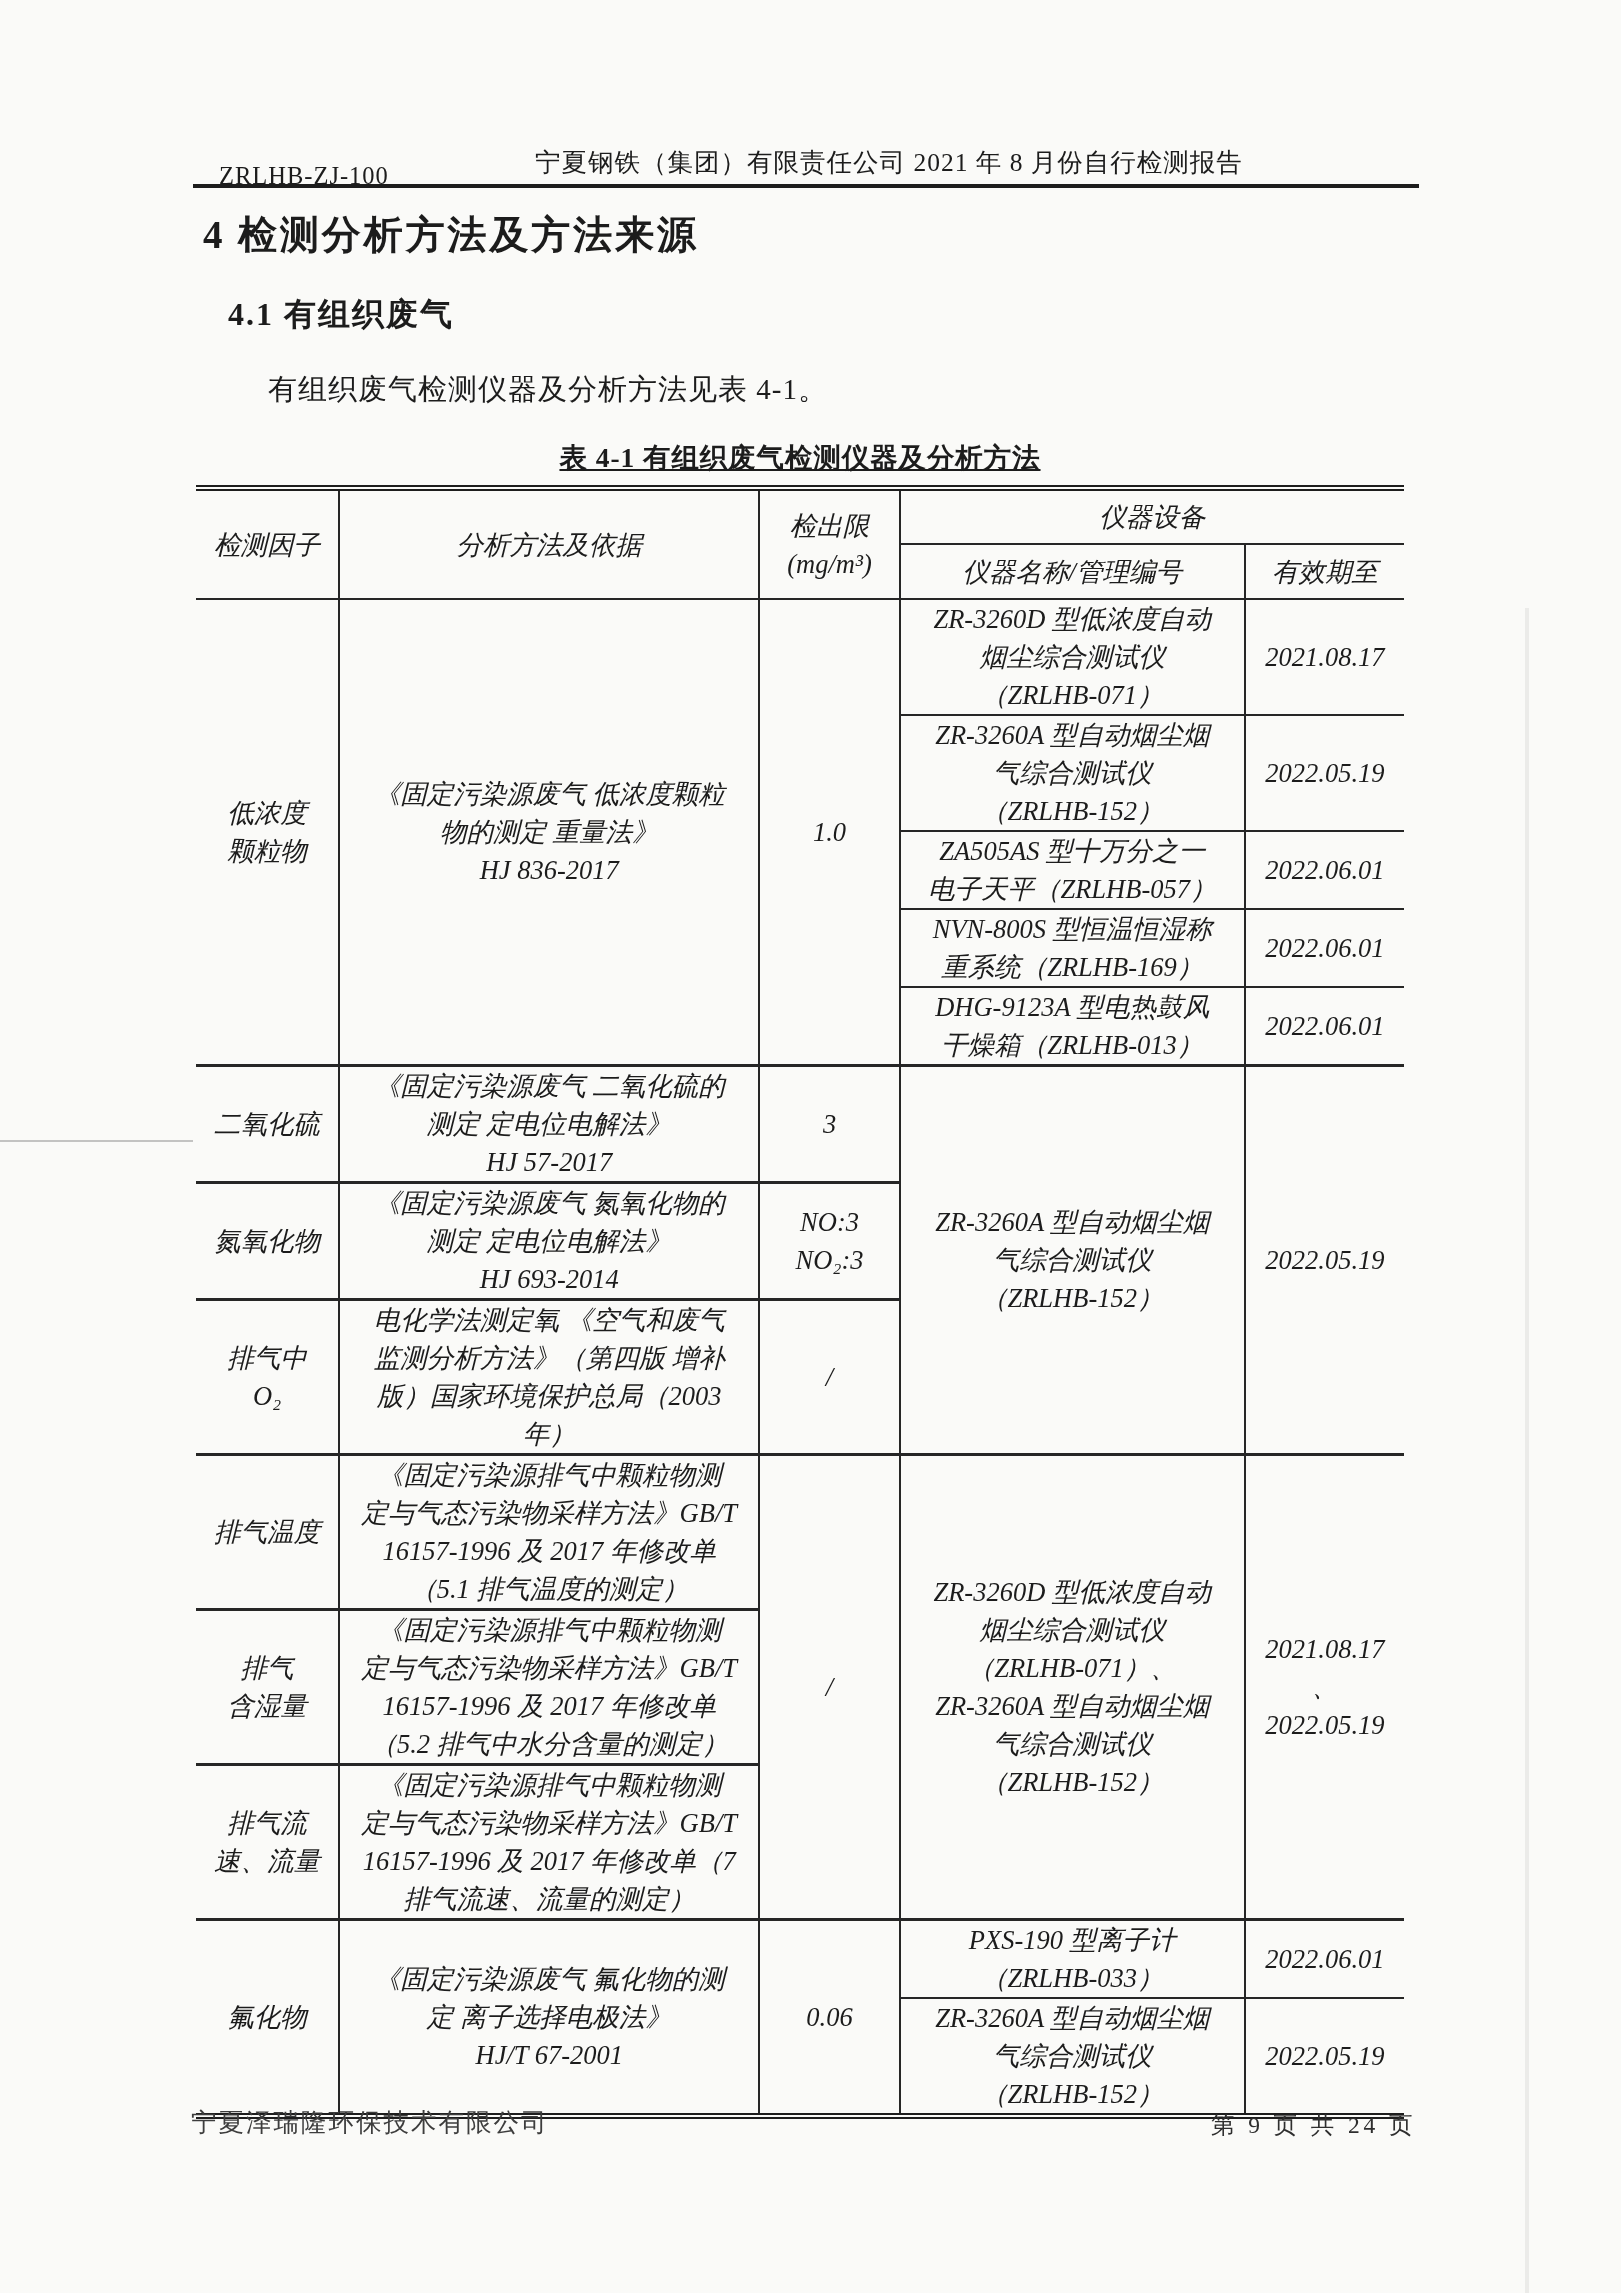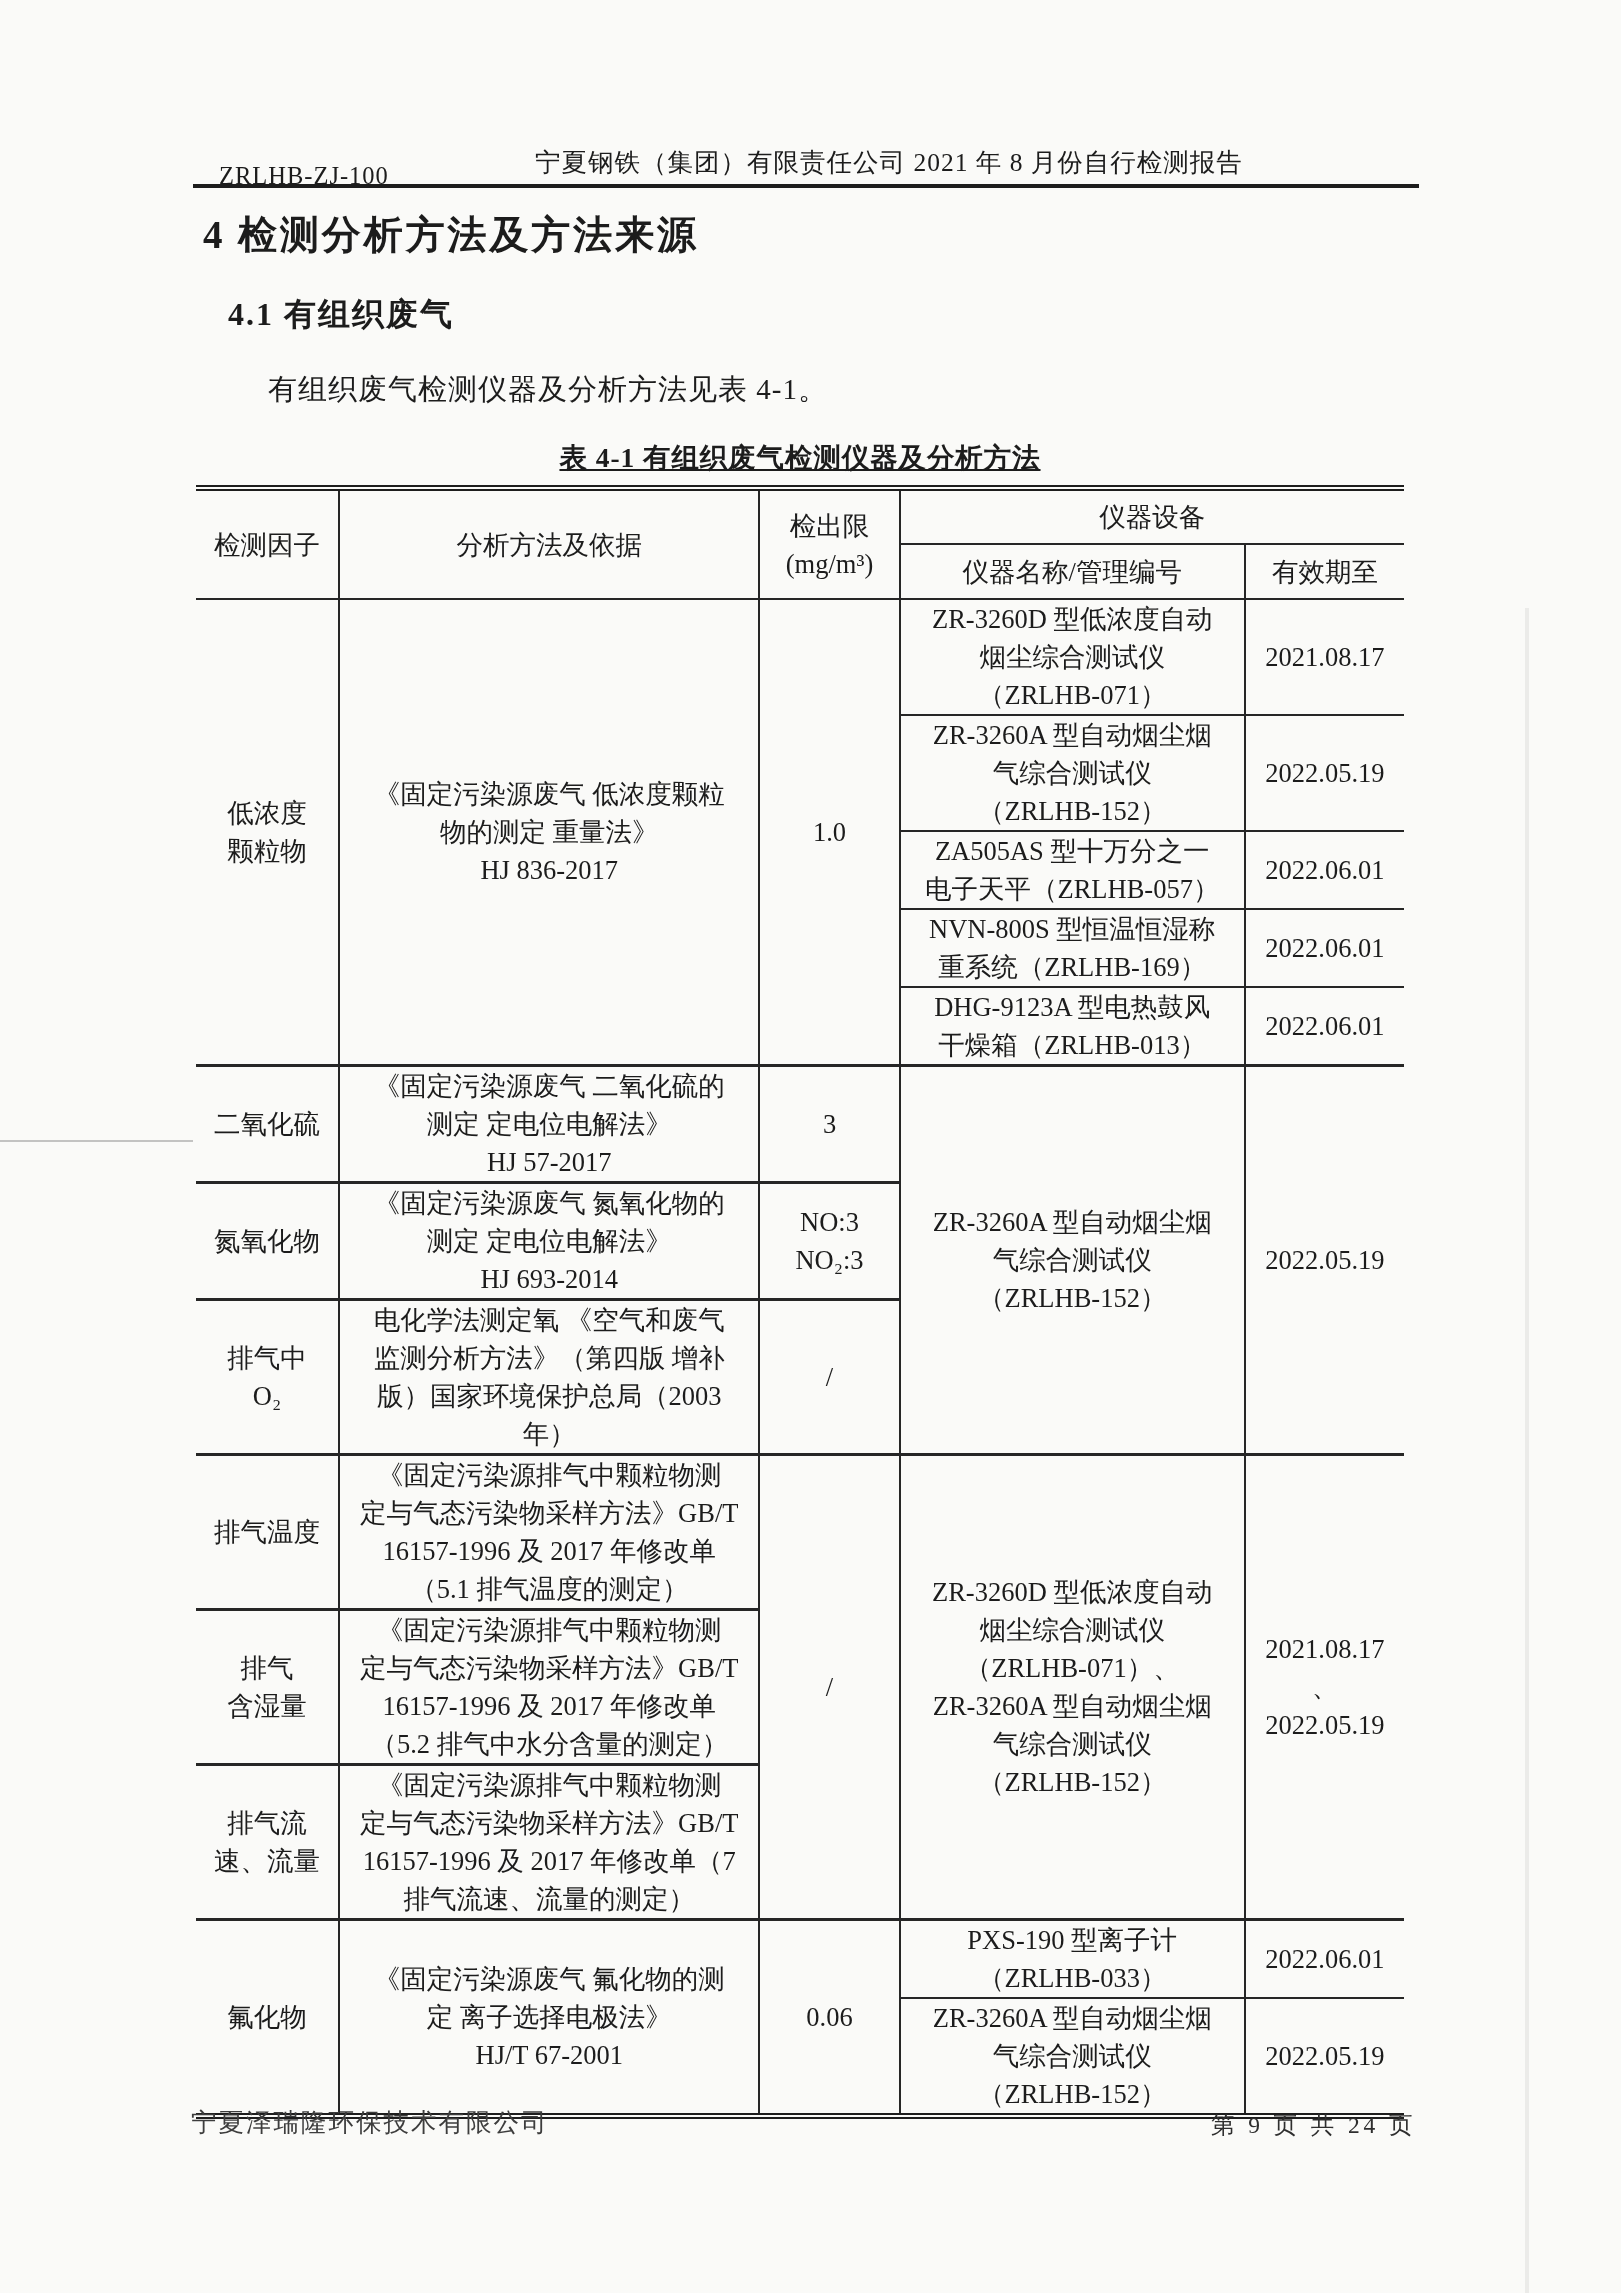--- a/index.html
+++ b/index.html
@@ -20,21 +20,21 @@
   
   .h1{left:203px;top:208px;font-size:39px;font-weight:bold;letter-spacing:2.9px;}
   .h2{left:228px;top:293px;font-size:32px;font-weight:bold;letter-spacing:2px;}
   .intro{left:268px;top:370px;font-size:29px;letter-spacing:1px;}
   .tbl-caption{left:196px;top:440px;width:1208px;text-align:center;
                font-size:27.4px;font-weight:bold;letter-spacing:1px;text-decoration:underline;}
 
   
   .tbl-wrap{left:196px;top:485px;width:1208px;}
   table{border-collapse:collapse;table-layout:fixed;width:1208px;
-        border-top:6.9px double #1d1d1d;border-bottom:6.9px double #1d1d1d;}
+        border-top:6.9px double #1d1d1d;border-bottom:6.9px double #1d1d1d;font-style:italic;}
   th,td{
     border:2px solid #262626;
     font-weight:normal;font-size:26.5px;line-height:38px;
     text-align:center;vertical-align:middle;
     white-space:pre-line;padding:0;overflow:hidden;
   }
   .cl{border-left:none;}
   .cr{border-right:none;margin-top:34px;}
   .tt{border-top-width:3.9px;}
 

